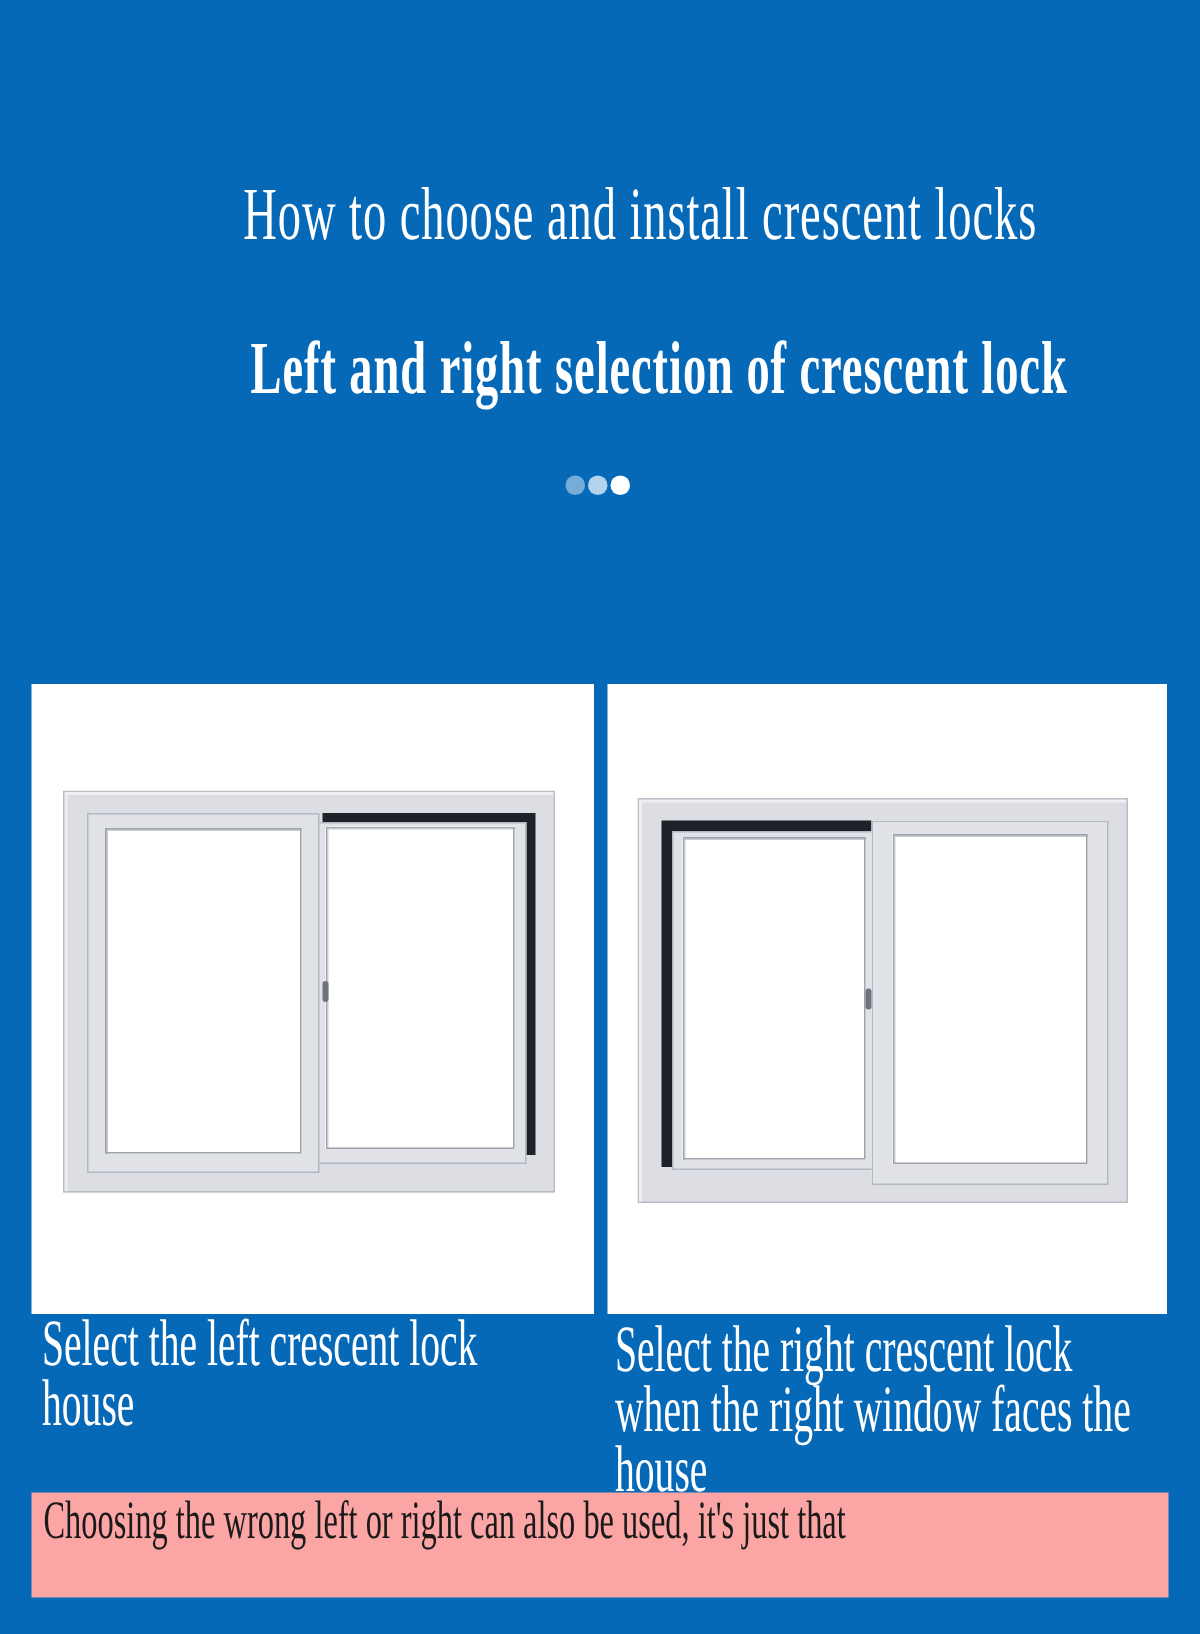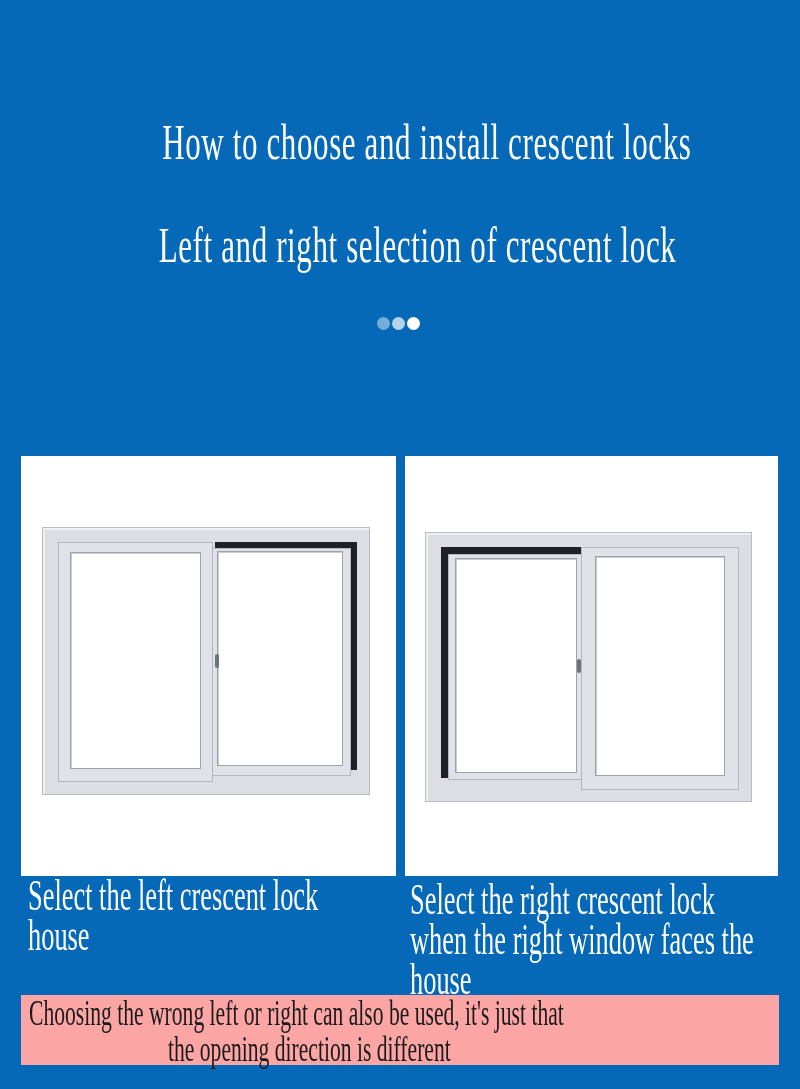--- a/index.html
+++ b/index.html
@@ -6,21 +6,21 @@
   body {
     width:800px; height:1089px; position:relative; overflow:hidden;
     background:#0569b8;
     font-family:"Liberation Serif", "DejaVu Serif", serif;
   }
   .title {
     position:absolute; left:0; width:800px; text-align:center; color:#ffffff;
   }
   .title .inner { display:inline-block; transform:scaleX(0.62); transform-origin:center top; white-space:nowrap; }
   #main-title { top:112px; font-size:50px; line-height:60px; letter-spacing:1px; }
-  #sub-title { top:215px; font-size:50px; line-height:60px; letter-spacing:1px; }
+  #sub-title { top:215px; font-size:50px; line-height:60px; letter-spacing:1px;font-weight:bold; }
 
   .dots { position:absolute; top:317px; left:377px; height:13px; display:flex; gap:2px; }
   .dot { width:13px; height:13px; border-radius:50%; background:#fff; }
 
   .panel {
     position:absolute; top:456px; height:420px; background:#ffffff;
   }
   #panel-left { left:21px; width:375px; }
   #panel-right { left:405px; width:373px; }
 
@@ -107,14 +107,13 @@
   <span class="line"><span>house</span></span>
 </div>
 <div class="desc" style="left:410px; top:880px;">
   <span class="line"><span>Select the right crescent lock</span></span>
   <span class="line"><span>when the right window faces the</span></span>
   <span class="line"><span>house</span></span>
 </div>
 
 <div id="note">
   <span class="line"><span>Choosing the wrong left or right can also be used, it's just that</span></span>
-  <span class="line"><span>the opening direction is different</span></span>
 </div>
 
 </body></html>

